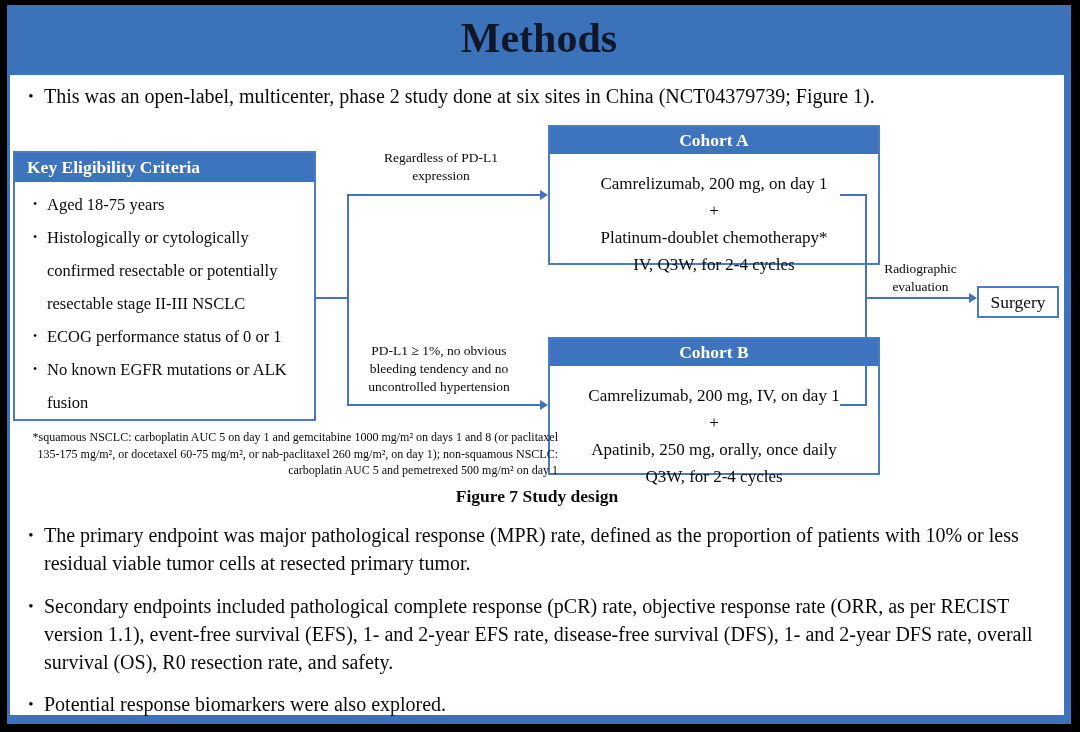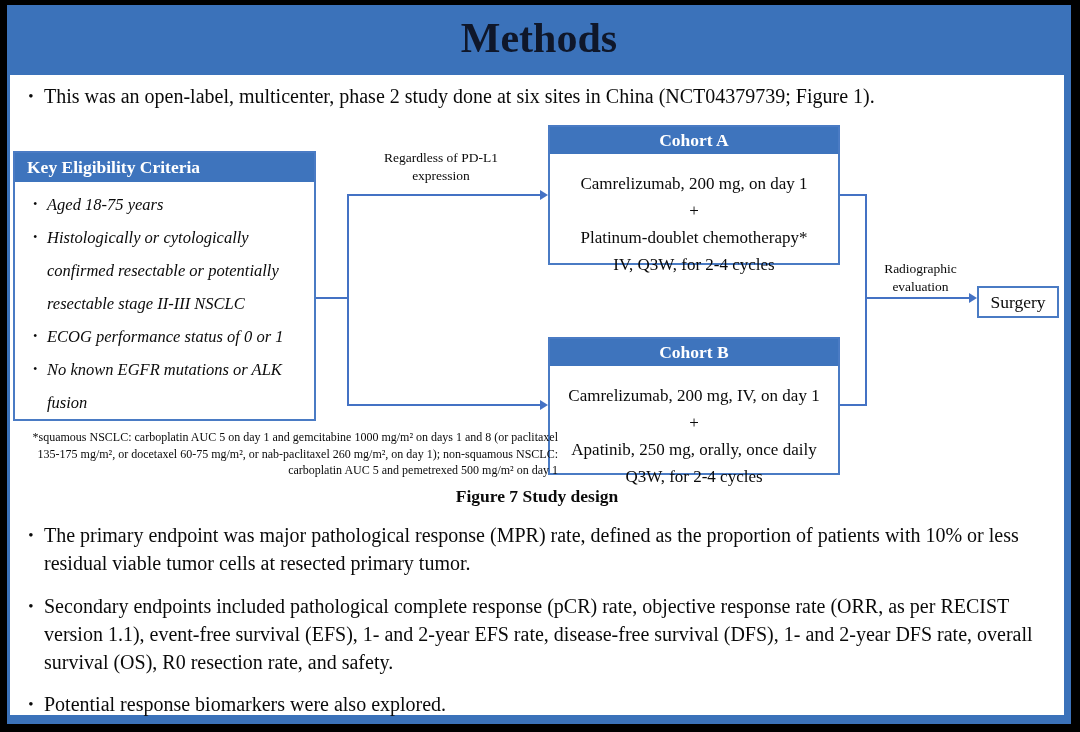--- a/index.html
+++ b/index.html
@@ -19,27 +19,27 @@
   .bullet .marker{width:26px;flex:0 0 26px;text-align:center;font-size:15px;}
   .bullet .marker::before{content:"\2022";}
   .bullet .btext{flex:1;}
 
   
   .fbox{position:absolute;background:#fff;border:2px solid #4a7bc4;box-sizing:border-box;}
   .fbox .fhead{background:#3e74bd;color:#fff;font-weight:bold;box-sizing:border-box;}
 
   .keybox{left:3px;top:76px;width:303px;height:270px;}
   .keybox .fhead{height:29px;line-height:29px;font-size:17.5px;padding-left:12px;}
-  .keybox .kitems{padding:6px 6px 1px 8px;font-style:italic;}
+  .keybox .kitems{padding:6px 6px 1px 8px;}
   .kitem{display:flex;font-size:16.5px;line-height:33px;}
   .kitem .marker{flex:0 0 24px;text-align:center;font-size:12px;}
   .kitem .marker::before{content:"\2022";}
   .kitem .ktext{flex:1;}
 
-  .cohort{left:538px;width:292px;text-align:center;}
+  .cohort{left:538px;width:332px;text-align:center;}
   .cohort-a{top:50px;height:140px;}
   .cohort-b{top:262px;height:138px;}
   .cohort .fhead{height:27px;line-height:27px;font-size:17.5px;text-align:center;}
   .cohort .cline{font-size:17px;line-height:27px;}
   .cohort .cbody{padding-top:16px;}
 
   .surgerybox{left:967px;top:211px;width:82px;height:32px;text-align:center;
     font-size:17.5px;line-height:28px;}
 
   
@@ -98,20 +98,25 @@
     <div class="vline" style="left:337px;top:119px;height:212px;"></div>
     <div class="hline" style="left:337px;top:119px;width:193px;"></div>
     <div class="arrowhead" style="left:530px;top:115px;"></div>
     <div class="hline" style="left:337px;top:329px;width:193px;"></div>
     <div class="arrowhead" style="left:530px;top:325px;"></div>
 
     <div class="flabel" style="left:325px;top:74px;width:212px;">
       <div>Regardless of PD-L1</div>
       <div>expression</div>
     </div>
+    <div class="flabel" style="left:322px;top:267px;width:214px;">
+      <div>PD-L1 ≥ 1%, no obvious</div>
+      <div>bleeding tendency and no</div>
+      <div>uncontrolled hypertension</div>
+    </div>
 
     <div class="fbox cohort cohort-a">
       <div class="fhead">Cohort A</div>
       <div class="cbody">
         <div class="cline">Camrelizumab, 200 mg, on day 1</div>
         <div class="cline">+</div>
         <div class="cline">Platinum-doublet chemotherapy*</div>
         <div class="cline">IV, Q3W, for 2-4 cycles</div>
       </div>
     </div>

